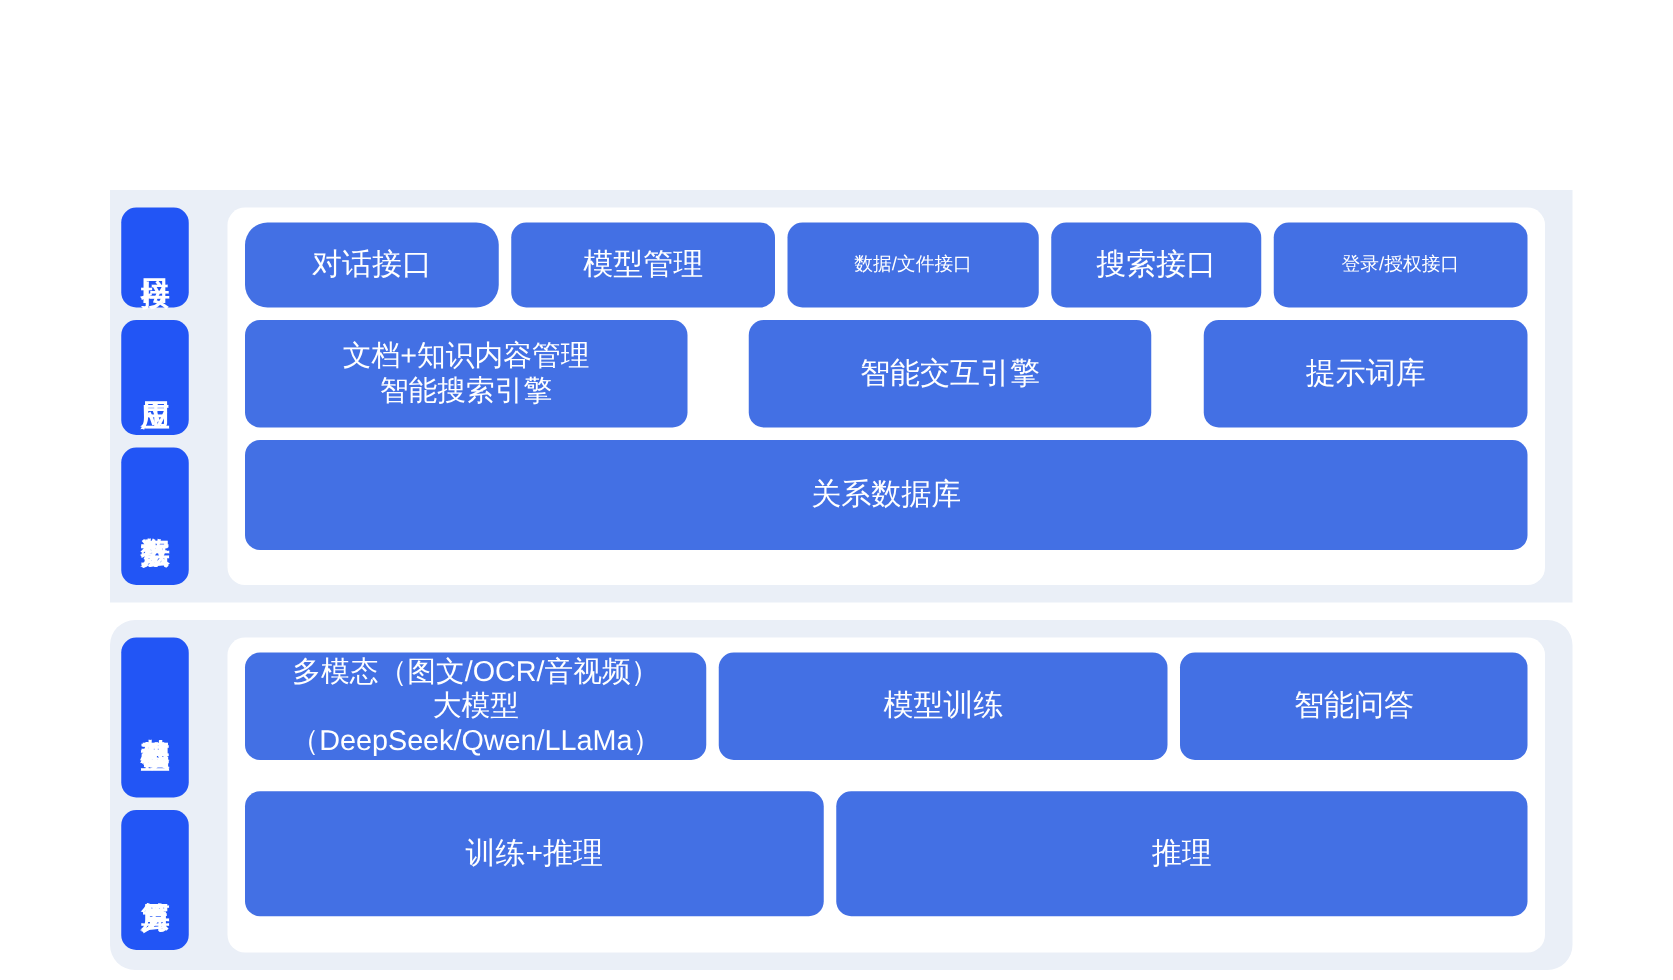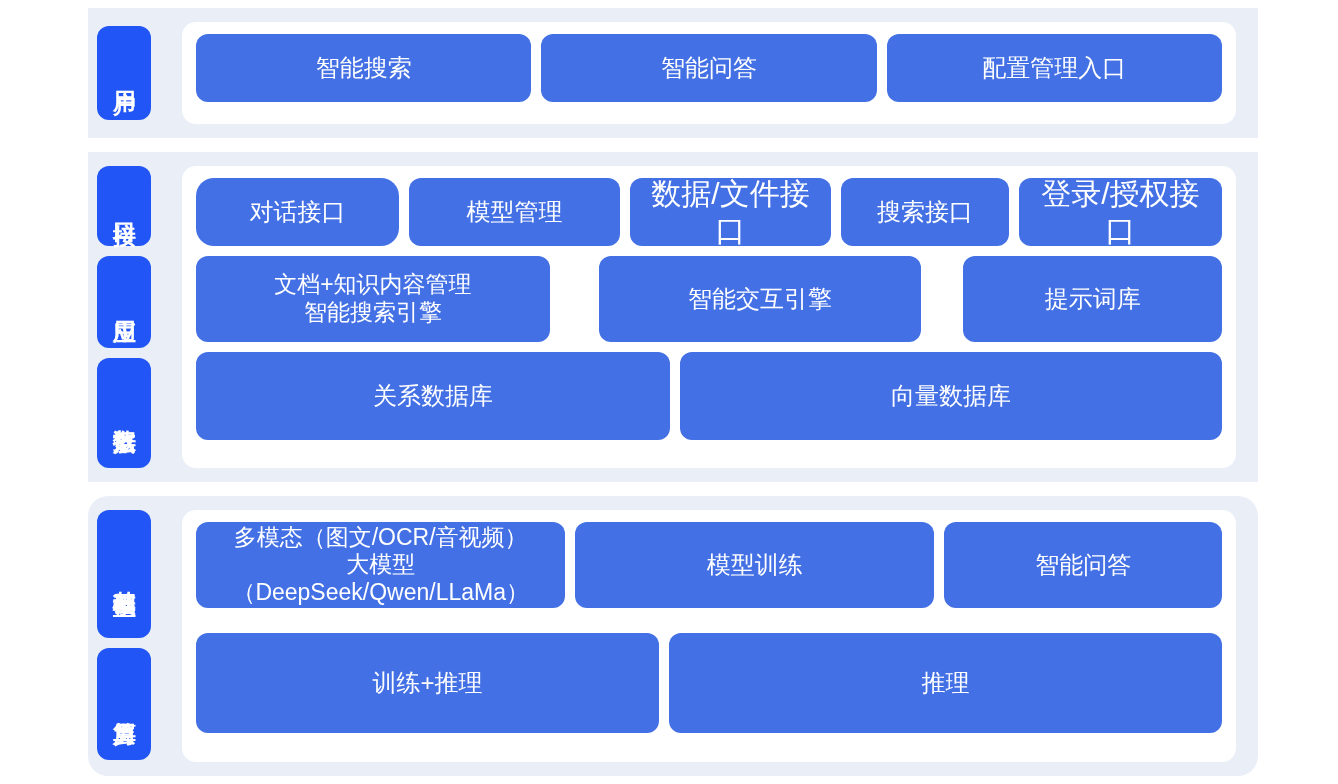--- a/index.html
+++ b/index.html
@@ -121,39 +121,27 @@
   
   #section-foundation { top: 496px; height: 280px; border-radius: 20px; }
   #section-foundation .label-col { padding-top: 14px; padding-bottom: 14px; gap: 10px; }
   #section-foundation .chip-foundation { height: 128px; }
   #section-foundation .chip-compute    { height: 112px; }
   #section-foundation .panel { margin-top: 14px; margin-bottom: 14px; }
   #section-foundation .row-model .box   { height: 86px; }
   #section-foundation .row-compute .box { height: 100px; margin-top: 15px; }
 
   .box.multiline { font-size: 23px; line-height: 1.2; }
-  .box.small-text { font-size: 30px; }
+  .box.small-text { font-size: 15px; }
 </style>
 </head>
 <body>
 
 <div id="diagram">
 
-  <div class="section" id="section-user">
-    <div class="label-col">
-      <div class="label-chip">用户</div>
-    </div>
-    <div class="panel">
-      <div class="row row-user">
-        <div class="box" style="flex:1 1 0;">智能搜索</div>
-        <div class="box" style="flex:1 1 0;">智能问答</div>
-        <div class="box" style="flex:1 1 0;">配置管理入口</div>
-      </div>
-    </div>
-  </div>
 
   <div class="section" id="section-platform">
     <div class="label-col">
       <div class="label-chip chip-interface">接口</div>
       <div class="label-chip chip-application">应用</div>
       <div class="label-chip chip-data">数据层</div>
     </div>
     <div class="panel">
 
       <div class="row row-interface">
@@ -166,21 +154,20 @@
 
       <div class="row row-application">
         <div class="box multiline" style="flex:3.02 1 0;">文档+知识内容管理
 智能搜索引擎</div>
         <div class="box" style="flex:2.74 1 0;margin-left:39px;">智能交互引擎</div>
         <div class="box" style="flex:2.17 1 0;margin-left:32px;">提示词库</div>
       </div>
 
       <div class="row row-data">
         <div class="box" style="flex:3.02 1 0;">关系数据库</div>
-        <div class="box" style="flex:3.47 1 0;">向量数据库</div>
       </div>
 
     </div>
   </div>
 
   <div class="section" id="section-foundation">
     <div class="label-col">
       <div class="label-chip chip-foundation">基础模型</div>
       <div class="label-chip chip-compute">算力层</div>
     </div>

